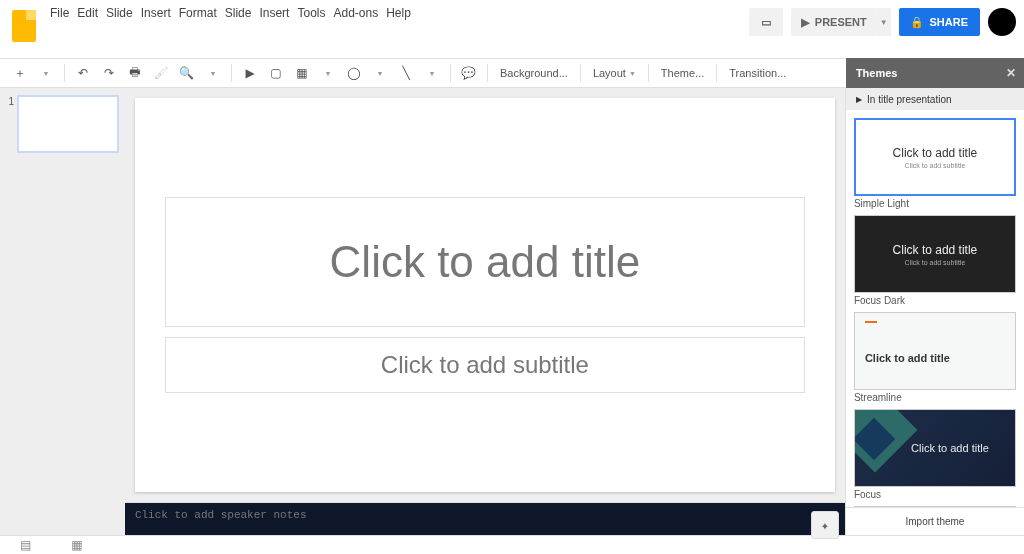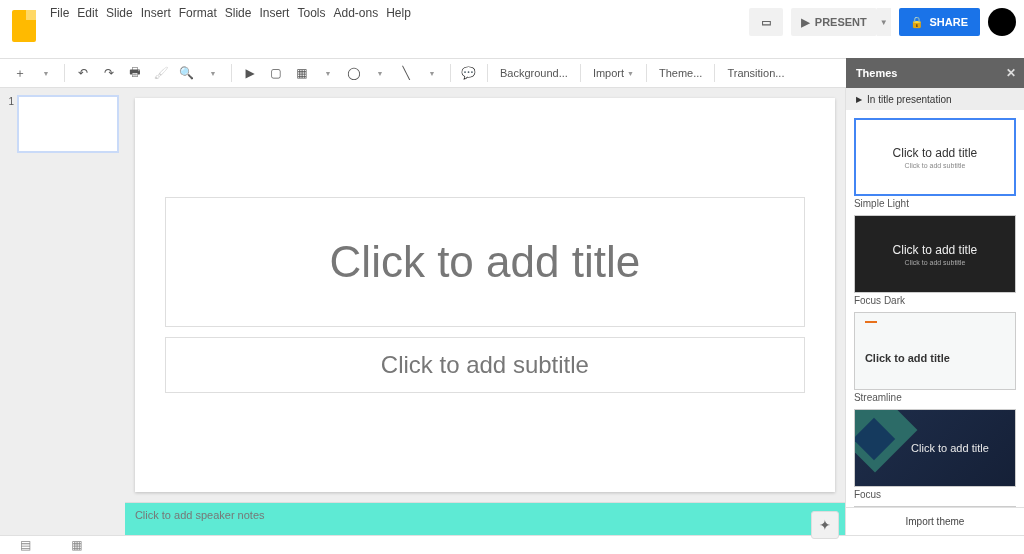--- a/index.html
+++ b/index.html
@@ -195,26 +195,27 @@
     display:flex;
     align-items:center;
     justify-content:center;
     color:#777;
   }
   .title-box { height:130px; font-size:44px; }
   .subtitle-box { height:56px; font-size:24px; }
 
   .speaker-notes {
     height:46px;
-    background:#5eead4;
+    background:#0f172a;
     border-top:1px solid #ddd;
     padding:6px 10px;
     font-size:11px;
     color:#777;
     position:relative;
+    font-family:Liberation Mono, monospace;
   }
   .explore-btn {
     position:absolute;
     right:6px;
     top:8px;
     width:28px; height:28px;
     background:#f1f1f1;
     border:1px solid #ddd;
     border-radius:3px;
     display:flex; align-items:center; justify-content:center;
@@ -420,21 +421,21 @@
   <div class="tb-btn">╲</div>
   <div class="tb-btn" style="font-size:7px;color:#999">▼</div>
   <div class="tb-sep"></div>
   <div class="tb-btn">💬</div>
   <div class="tb-sep"></div>
   <div class="tb-text">
       <span>Background...</span>
     </div>
   <div class="tb-sep"></div>
   <div class="tb-text">
-      <span>Import</span>
+      <span>Layout</span>
       <span class="caret">▼</span>
     </div>
   <div class="tb-sep"></div>
   <div class="tb-text">
       <span>Theme...</span>
     </div>
   <div class="tb-sep"></div>
   <div class="tb-text">
       <span>Transition...</span>
     </div>

